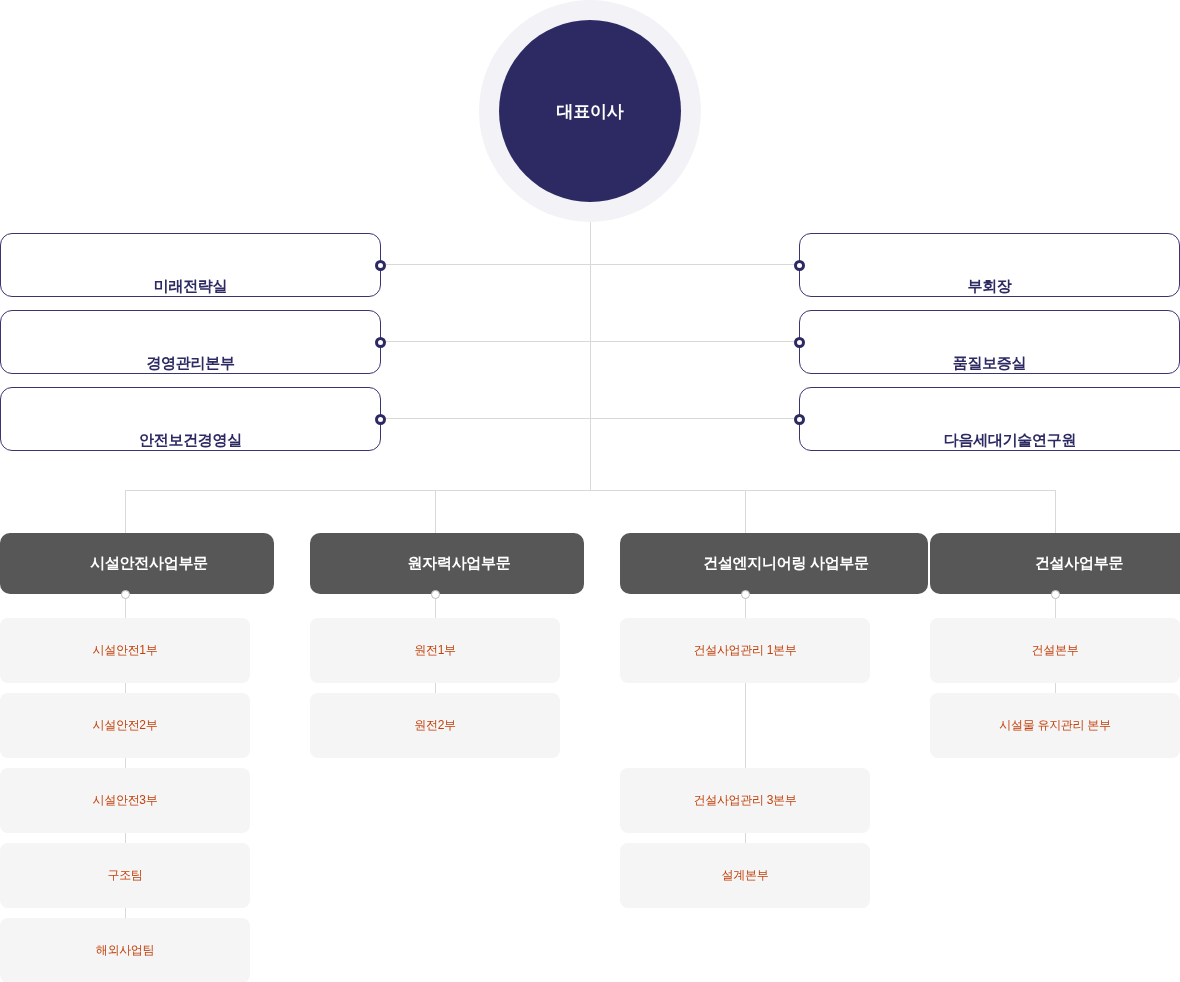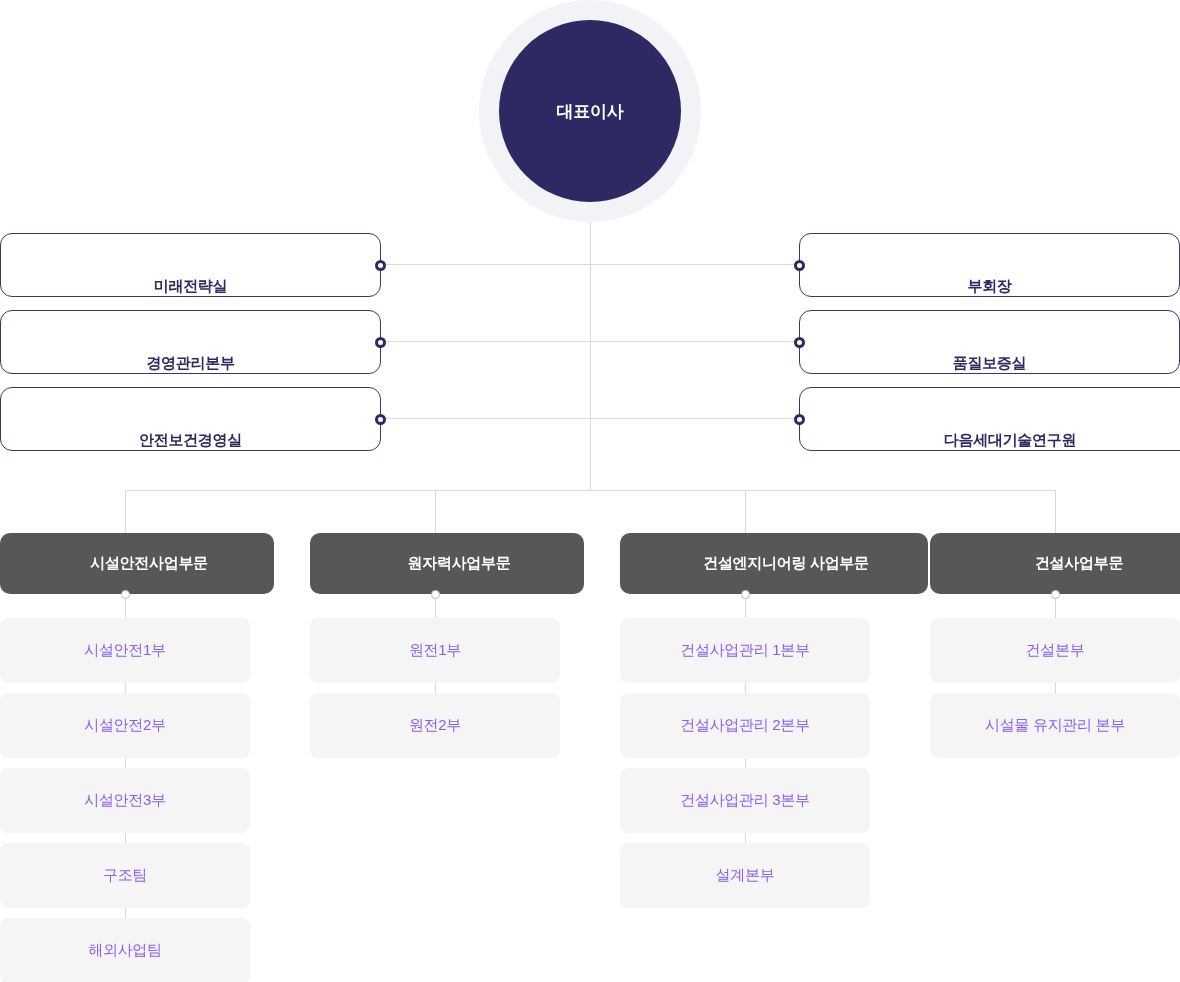--- a/index.html
+++ b/index.html
@@ -120,22 +120,22 @@
   .sub-item {
     position: absolute;
     height: 65px;
     border-radius: 8px;
     background: #f5f5f5;
     display: flex;
     align-items: center;
     justify-content: center;
   }
   .sub-item-label {
-    color: #8b5cf6;
-    font-size: 15px;
+    color: #c2410c;
+    font-size: 12px;
     letter-spacing: -0.3px;
   }
 </style>
 </head>
 <body>
 
 <div id="chart">
 
   <div class="line v" style="left:590px; top:212px; height:278px;"></div>
 
@@ -217,23 +217,20 @@
     <span class="sub-item-label">원전2부</span>
   </div>
 
   <div class="div-header" style="left:620px; top:533px; width:284px;">
     <span class="div-header-label">건설엔지니어링 사업부문</span>
   </div>
   <div class="solid-dot" style="left:741px; top:590px;"></div>
   <div class="sub-item" style="left:620px; top:618px; width:250px;">
     <span class="sub-item-label">건설사업관리 1본부</span>
   </div>
-  <div class="sub-item" style="left:620px; top:693px; width:250px;">
-    <span class="sub-item-label">건설사업관리 2본부</span>
-  </div>
   <div class="sub-item" style="left:620px; top:768px; width:250px;">
     <span class="sub-item-label">건설사업관리 3본부</span>
   </div>
   <div class="sub-item" style="left:620px; top:843px; width:250px;">
     <span class="sub-item-label">설계본부</span>
   </div>
 
   <div class="div-header" style="left:930px; top:533px; width:250px;">
     <span class="div-header-label">건설사업부문</span>
   </div>

